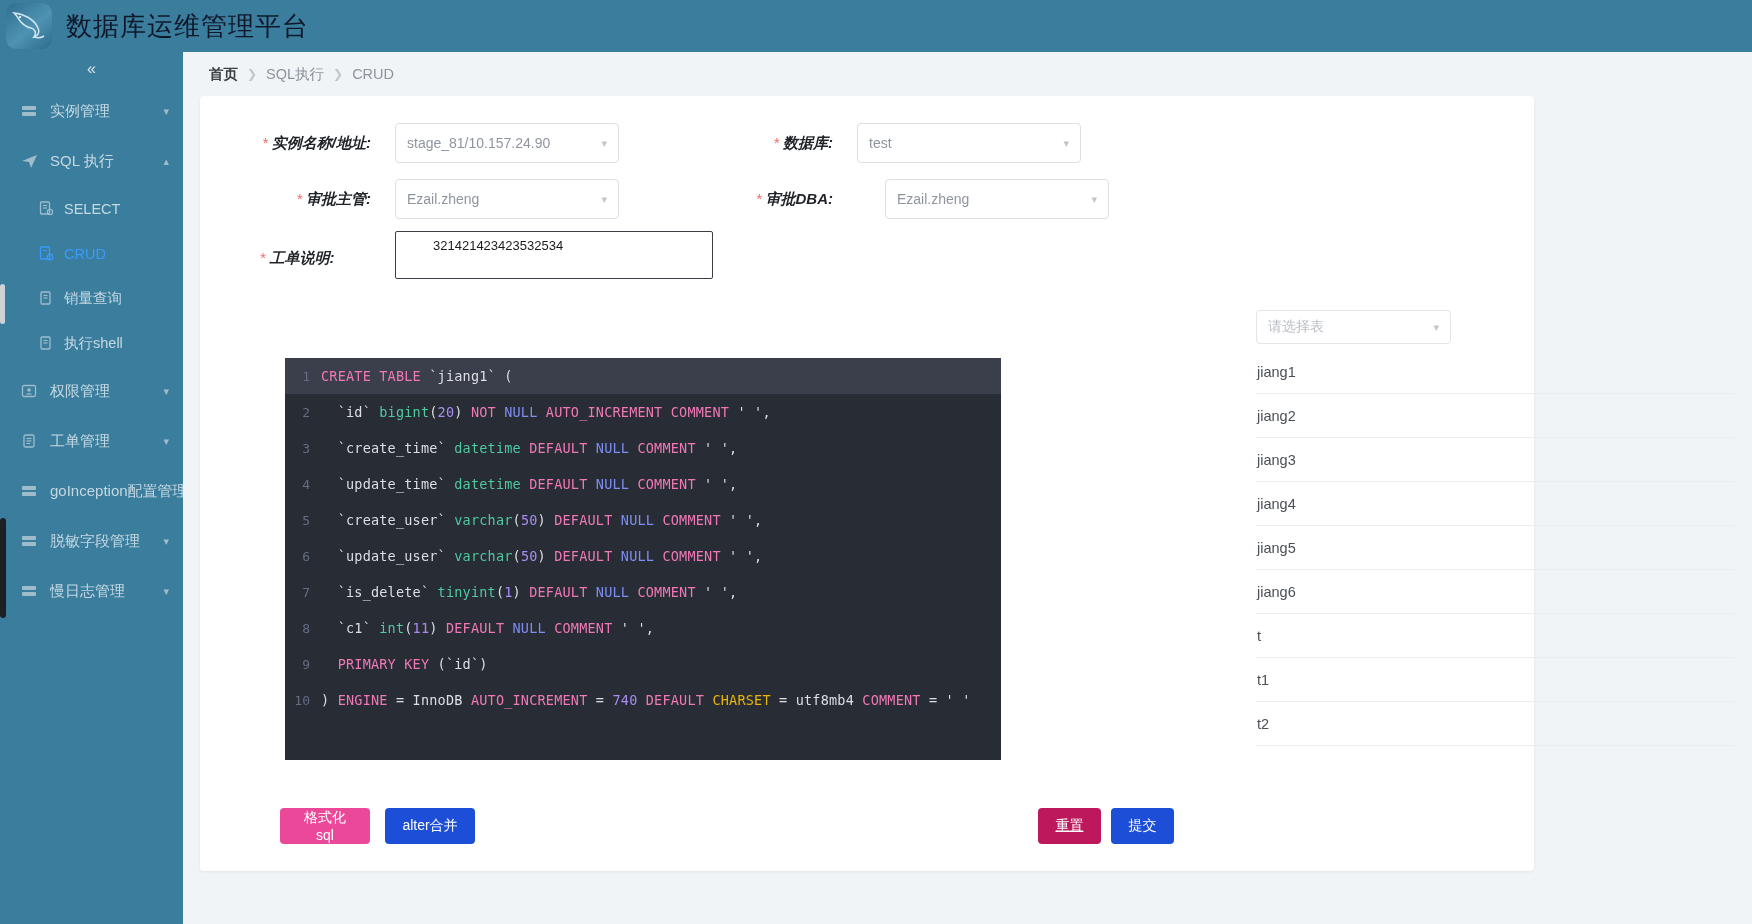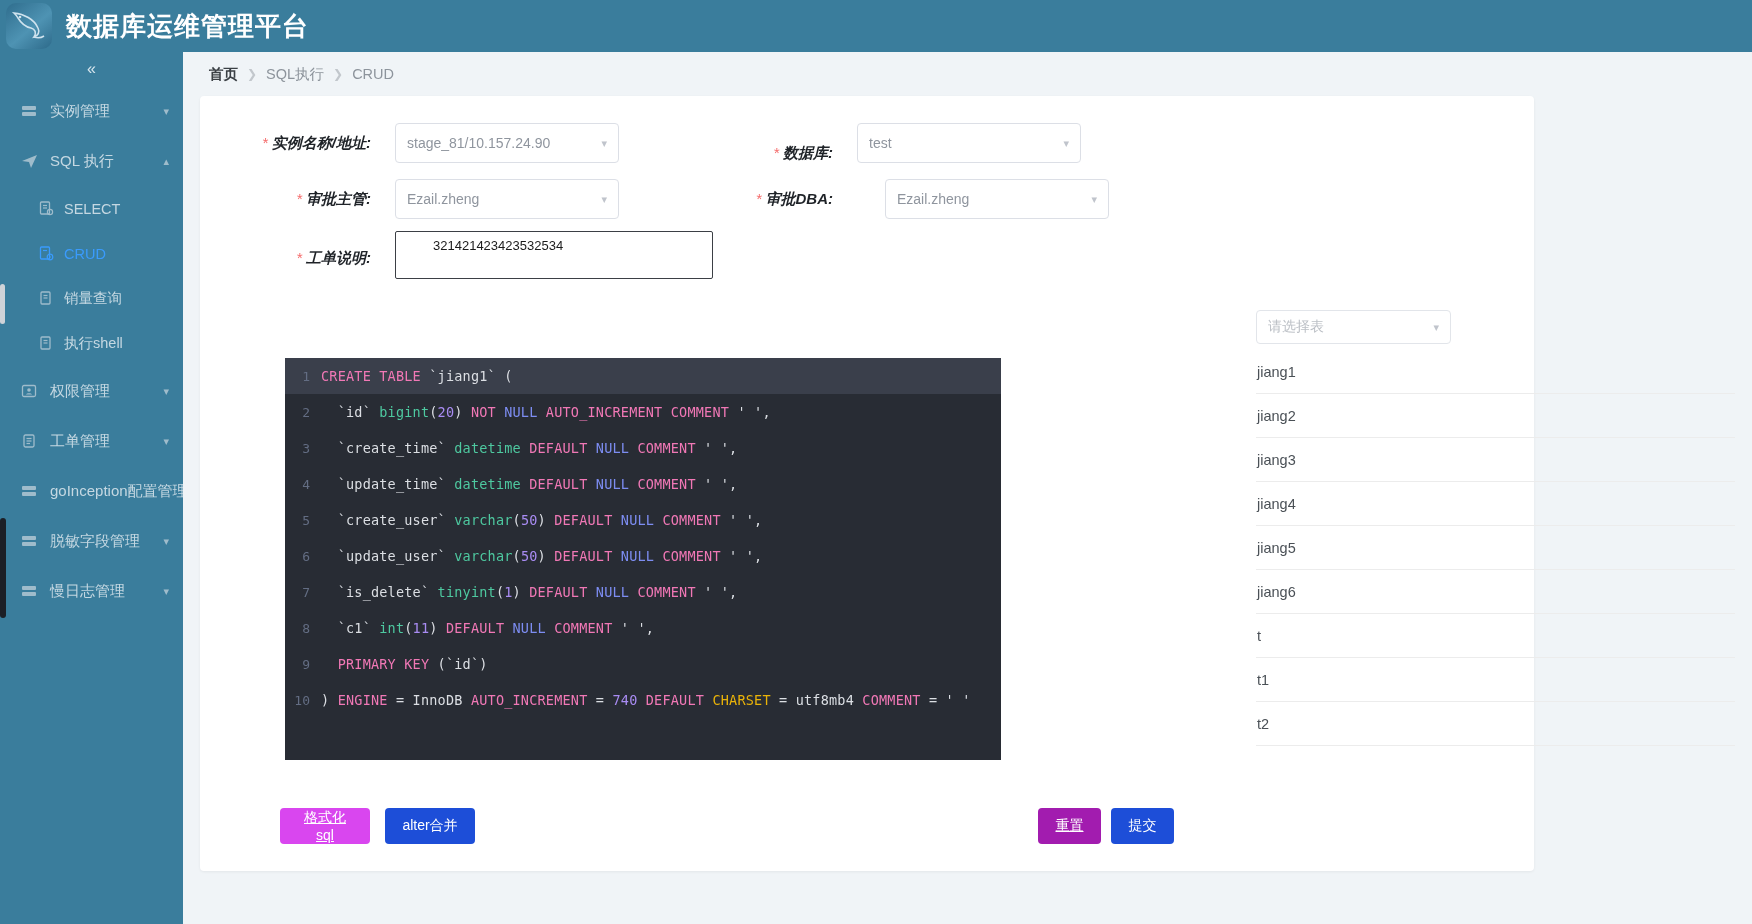--- a/index.html
+++ b/index.html
@@ -14,21 +14,21 @@
     position: absolute; left: 0; top: 0; width: 1752px; height: 52px;
     background: #3a7d9c; display: flex; align-items: center;
   }
   .logo {
     width: 46px; height: 46px; margin-left: 6px; border-radius: 10px;
     background: linear-gradient(140deg, #2f6d8d 0%, #4e93b3 55%, #2d6a8a 100%);
     position: relative; flex: none; overflow: hidden;
   }
   .logo svg { position: absolute; left: 4px; top: 4px; }
   .app-title {
-    color: #ffffff; font-size: 26px; font-weight: bold; margin-left: 14px;
+    color: #0f172a; font-size: 26px; font-weight: normal; margin-left: 14px;
     letter-spacing: 1px; white-space: nowrap;
   }
 
   
   .sidebar {
     position: absolute; left: 0; top: 52px; width: 183px; height: 872px;
     background: #3a7d9c; color: #cfe0e9; overflow: hidden;
   }
   .collapse-row {
     height: 34px; display: flex; align-items: center; justify-content: center;
@@ -145,23 +145,23 @@
     width: 479px; cursor: pointer;
   }
 
   
   .btn {
     height: 36px; border-radius: 4px; display: inline-flex;
     align-items: center; justify-content: center; font-size: 14px;
     color: #fff; cursor: pointer; border: none; padding: 0 16px;
     font-family: "Liberation Sans", sans-serif;
   }
-  .btn-red  { background: #d946ef; text-decoration: underline; }
+  .btn-red  { background: #ec4899; }
   .btn-blue { background: #1d4ed8; }
-  .btn-gray { background: #a21caf; text-decoration: underline; }
+  .btn-gray { background: #be185d; text-decoration: underline; }
 </style>
 </head>
 <body>
 
 <div class="header">
   <div class="logo">
     <svg width="38" height="38" viewBox="0 0 38 38">
       <path d="M4 6 C14 7, 24 12, 28 21 C30 25, 28 29, 24 30 C27 26, 25 22, 21 21
                C16 20, 11 16, 8 11 C7 9, 5 7, 4 6 Z" fill="none" stroke="#cfe3ee" stroke-width="1.6"></path>
       <path d="M24 30 C27 31, 31 31, 34 29" fill="none" stroke="#cfe3ee" stroke-width="1.6"></path>
@@ -319,21 +319,21 @@
     <div class="form-row" style="left:23px; top:27px;">
       <div class="f-label" style="width:148px;">
         <span class="req">*</span><span>实例名称/地址:</span>
       </div>
       <div class="select" style="width:224px; margin-left:24px;">
         <span>stage_81/10.157.24.90</span>
         <span class="caret">▾</span>
       </div>
     </div>
 
-    <div class="form-row" style="left:511px; top:27px;align-items:flex-end;">
+    <div class="form-row" style="left:511px; top:27px;">
       <div class="f-label" style="width:122px;">
         <span class="req">*</span><span>数据库:</span>
       </div>
       <div class="select" style="width:224px; margin-left:24px;">
         <span>test</span>
         <span class="caret">▾</span>
       </div>
     </div>
 
     <div class="form-row" style="left:23px; top:83px;">
@@ -350,21 +350,21 @@
       <div class="f-label" style="width:122px;">
         <span class="req">*</span><span>审批DBA:</span>
       </div>
       <div class="select" style="width:224px; margin-left:24px;">
         <span>Ezail.zheng</span>
         <span class="caret">▾</span>
       </div>
     </div>
 
     <div class="form-row" style="left:23px; top:135px; align-items:flex-start;">
-      <div class="f-label" style="width:148px; margin-top:18px;">
+      <div class="f-label" style="width:148px; margin-top:18px;text-align:center;">
         <span class="req">*</span><span>工单说明:</span>
       </div>
       <textarea class="ta" style="margin-left: 24px; width: 318px; height: 48px; padding-left: 37px;">321421423423532534</textarea>
     </div>
 
     <div class="f-label" style="position:absolute; left:23px; top:266px; width:148px;">
       <span class="req">*</span><span>SQL:</span>
     </div>
 
     <div class="editor">

